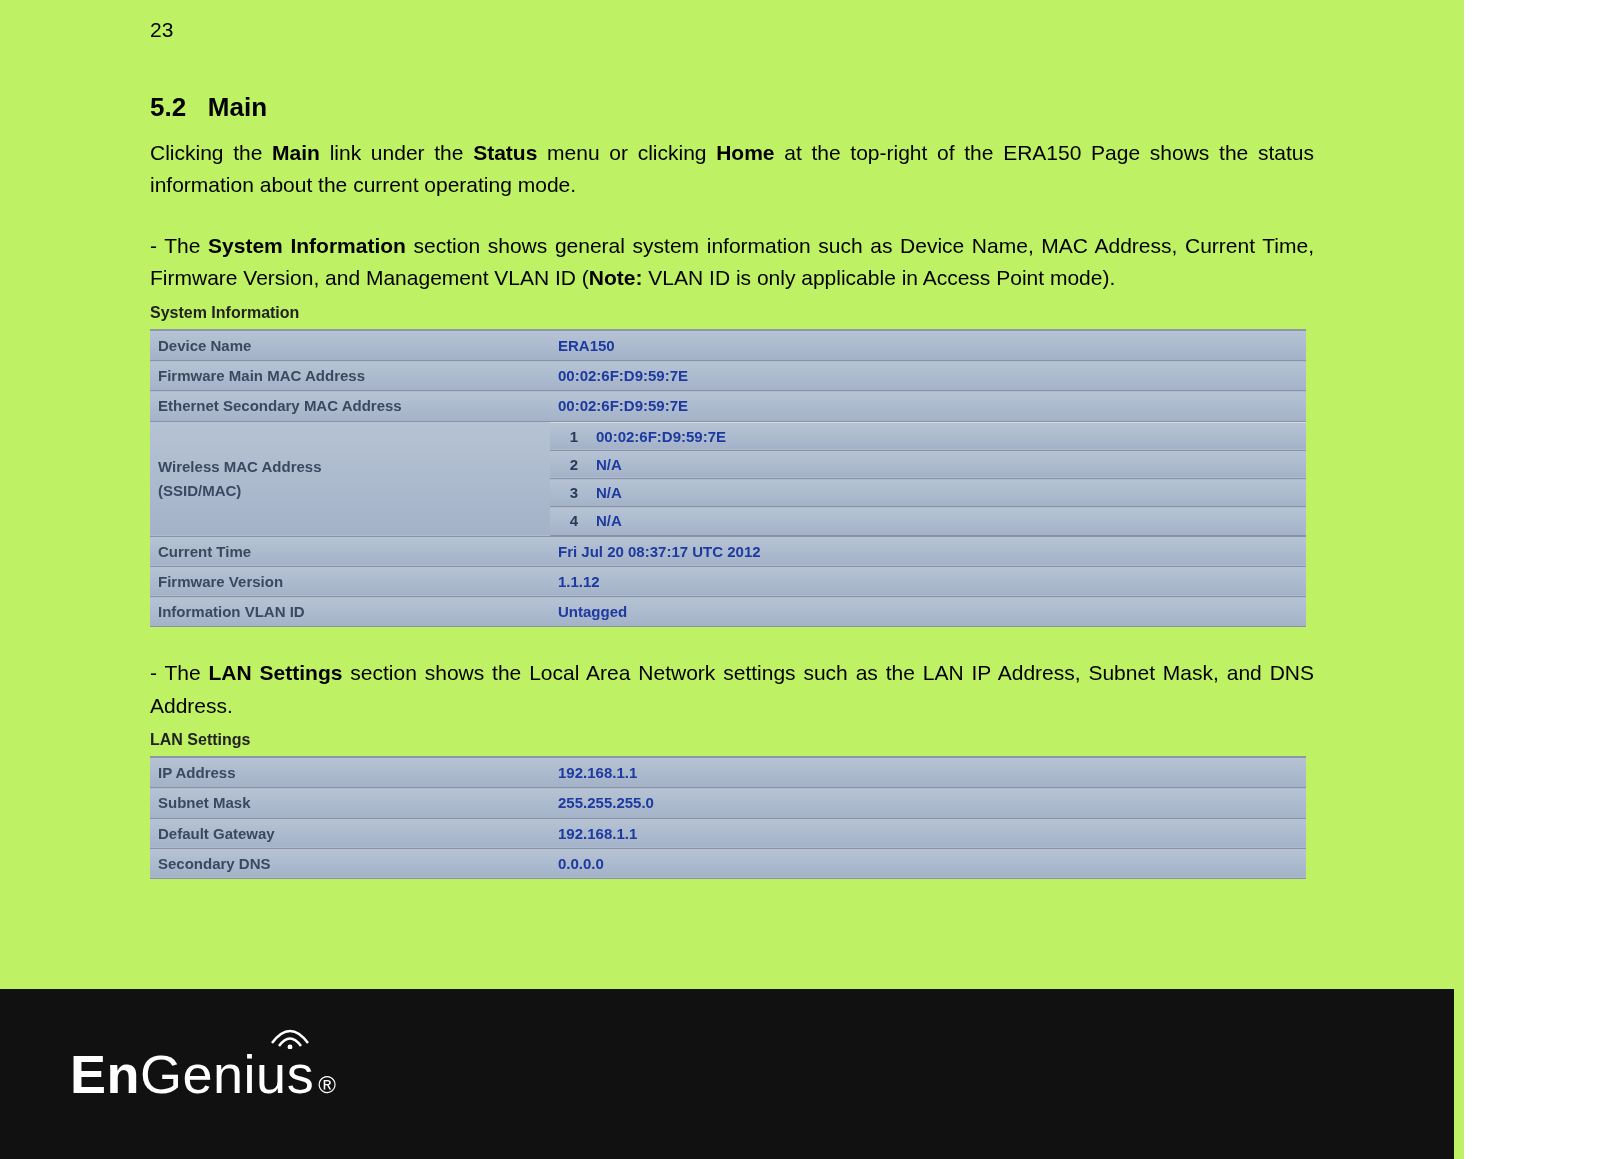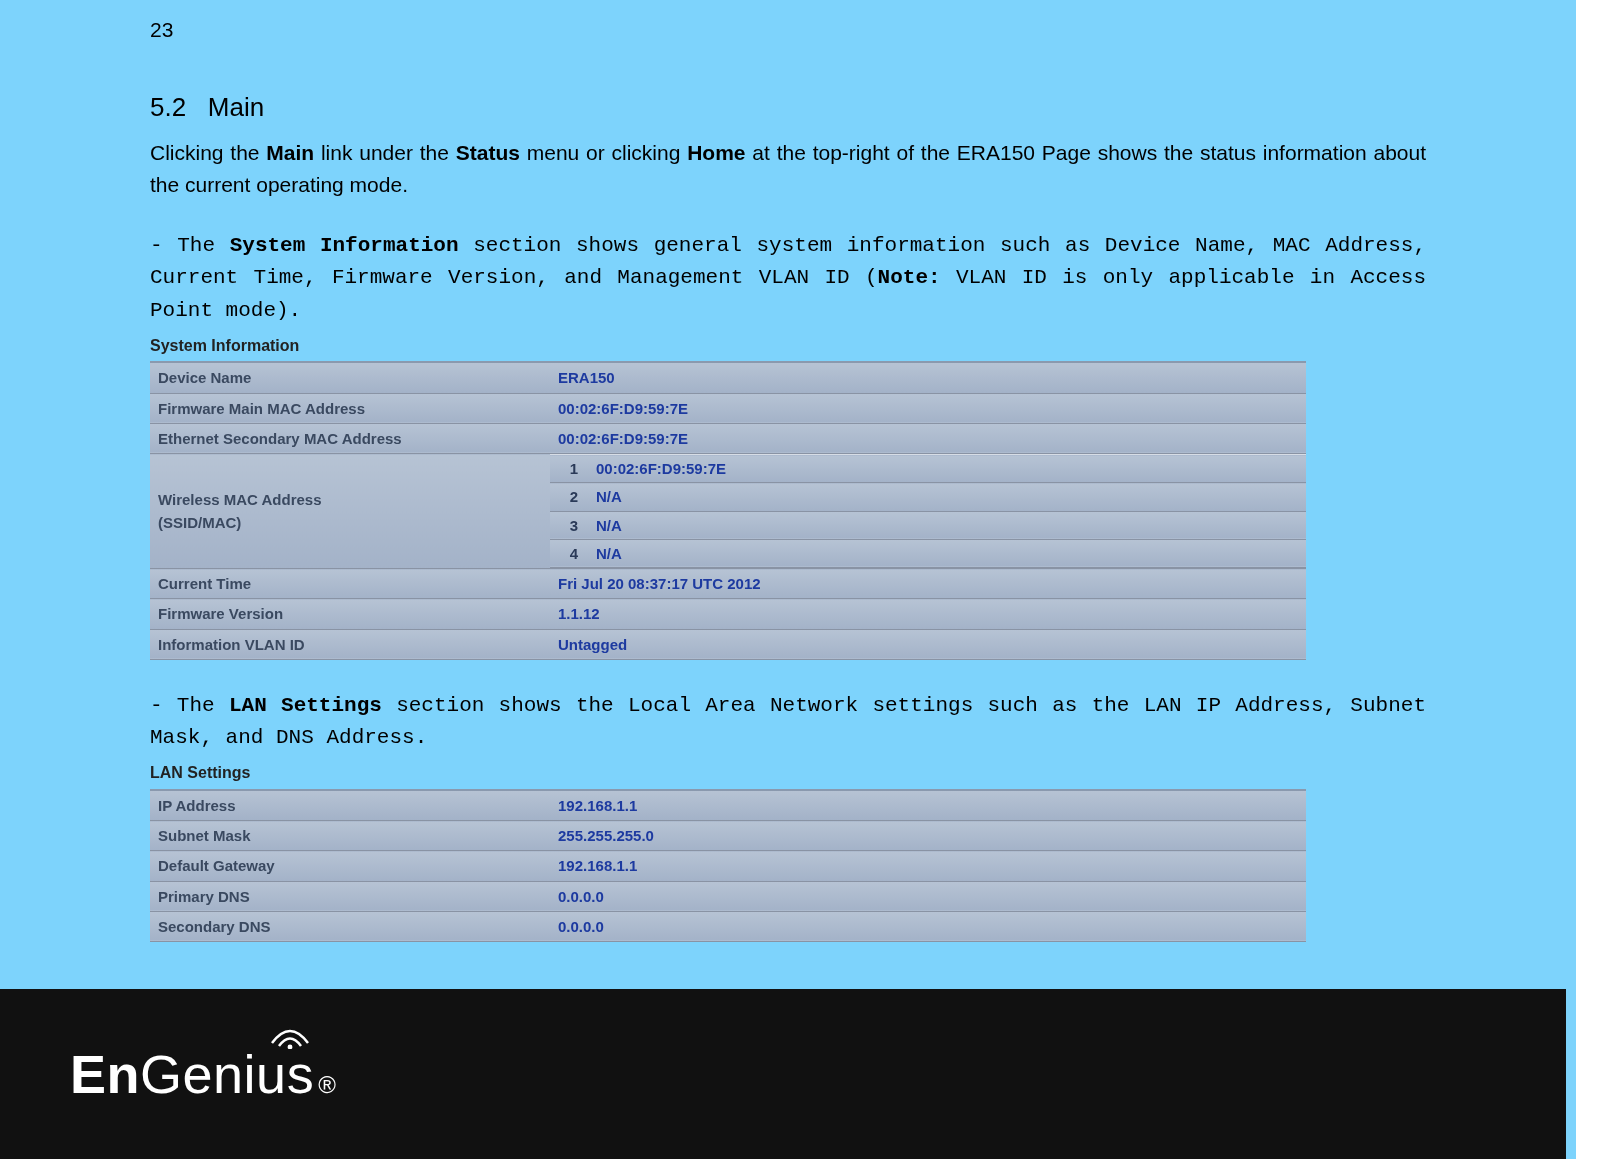--- a/index.html
+++ b/index.html
@@ -1,42 +1,42 @@
 <!DOCTYPE html>
 <html><head>
 <meta charset="utf-8">
 <style>
   * { box-sizing: border-box; margin: 0; padding: 0; }
   html, body { width: 1607px; background: #fff; font-family: "Segoe UI", Arial, sans-serif; color: #000; }
   .page {
-    width: 1576px;
+    width: 1464px;
     min-height: 1159px;
     position: relative;
-    background: #7dd3fc;
+    background: #bef264;
   }
   .content {
     position: relative;
     padding: 14px 150px 0 150px;
     font-size: 21px;
     line-height: 1.55;
   }
   .page-num {
     font-size: 21px;
     margin-bottom: 40px;
   }
   h2.section-title {
     font-size: 26px;
-    font-weight: 400;
+    font-weight: 700;
     margin-bottom: 10px;
   }
   .para {
     text-align: justify;
     margin-bottom: 28px;
   }
-  .para.last { margin-bottom: 6px; font-family: Liberation Mono, monospace; }
+  .para.last { margin-bottom: 6px; }
   .bold { font-weight: 700; }
 
   
   .subcaption {
     font-family: Arial, sans-serif;
     font-size: 16px;
     font-weight: 700;
     color: #222;
     margin: 4px 0 3px 0;
   }
@@ -225,24 +225,20 @@
         <th>IP Address</th>
         <td class="val">192.168.1.1</td>
       </tr>
       <tr>
         <th>Subnet Mask</th>
         <td class="val">255.255.255.0</td>
       </tr>
       <tr>
         <th>Default Gateway</th>
         <td class="val">192.168.1.1</td>
-      </tr>
-      <tr>
-        <th>Primary DNS</th>
-        <td class="val">0.0.0.0</td>
       </tr>
       <tr>
         <th>Secondary DNS</th>
         <td class="val">0.0.0.0</td>
       </tr>
     </tbody>
       </table>
 
   </div>
 

